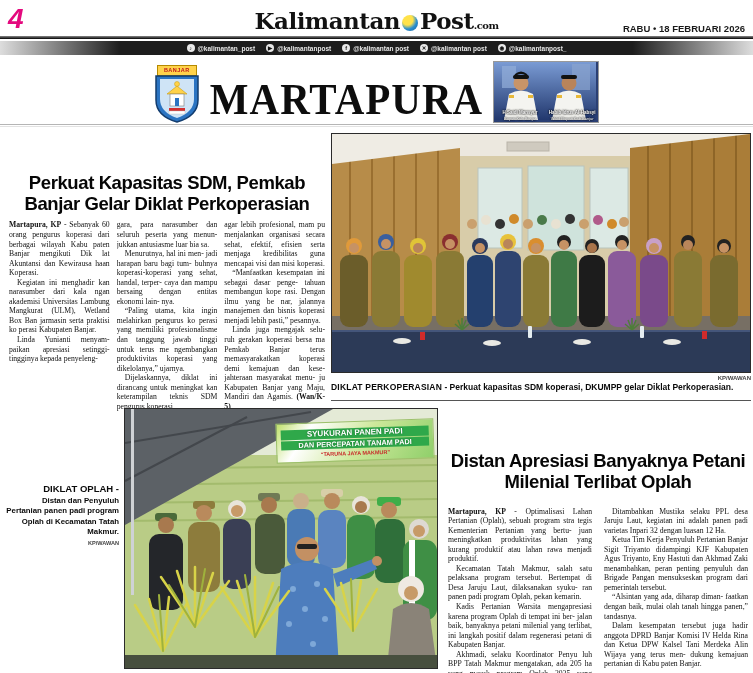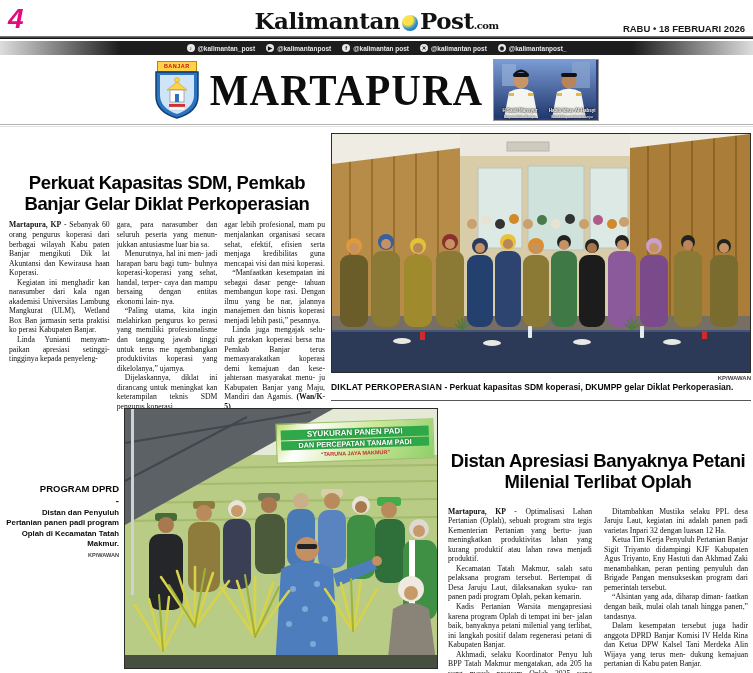--- a/index.html
+++ b/index.html
@@ -15,21 +15,21 @@
   .date{position:absolute;right:8px;top:23px;font:700 9.5px "Liberation Sans",sans-serif;color:#1a1a1a;}
   .rule-top{position:absolute;left:0;right:0;top:36px;height:3px;background:linear-gradient(#888,#000);}
   .social-bar{position:absolute;left:0;right:0;top:41px;height:14px;color:#e8e8e8;
         background:linear-gradient(to right,#ddd,#1d1d1d 16%,#1d1d1d 84%,#ddd);
         display:flex;align-items:center;justify-content:center;gap:11px;
         font:700 6.5px "Liberation Sans",sans-serif;}
   .social-item{display:flex;align-items:center;gap:3px;}
   .social-ic{display:inline-flex;width:8px;height:8px;border-radius:50%;background:#e8e8e8;color:#111;
         font-size:5.5px;line-height:8px;justify-content:center;align-items:center;font-family:"Liberation Sans",sans-serif;}
   
-  .masthead{position:absolute;top:57px;left:0;right:0;height:66px;display:flex;align-items:center;justify-content:center;gap:10px;}
+  .masthead{position:absolute;top:57px;left:0;right:0;height:66px;display:flex;align-items:flex-end;justify-content:center;gap:10px;}
   .crest{position:relative;width:46px;height:58px;}
   .crest-banner{position:absolute;top:0;left:3px;right:3px;height:9px;background:#ffd24a;border:1px solid #b58a00;
         font:700 5.5px/8px "Liberation Sans",sans-serif;color:#c01818;text-align:center;letter-spacing:0.5px;}
   .crest svg{position:absolute;top:10px;left:0;}
   .mast-title{font-family:"Liberation Serif",serif;font-size:41px;font-weight:700;letter-spacing:1px;color:#0d0d0d;
         transform:scaleY(1.08);}
   .officials{position:relative;width:104px;height:60px;border:1px solid #999;background:#2a3f74;}
   .off-names{position:absolute;bottom:1px;left:0;right:0;display:flex;}
   .off{flex:1;text-align:center;color:#fff;font:700 4.5px/1.25 "Liberation Sans",sans-serif;text-shadow:0 0 2px #000,0 0 2px #000;}
   .off .role{font-weight:400;font-size:4px;display:block;}
@@ -316,21 +316,21 @@
         </g>
       </svg>
     </div>
     <div class="credit">KP/WAWAN</div>
     <div class="caption1">
       <span class="ct">DIKLAT PERKOPERASIAN</span><span class="cx"> - Perkuat kapasitas SDM koperasi, DKUMPP gelar Diklat Perkoperasian.</span>
     </div>
   </div>
 
   <div class="cap2">
-    <div class="t">PROGRAM DPRD -</div>
+    <div class="t">DIKLAT OPLAH -</div>
     <div>Distan dan Penyuluh Pertanian panen padi program Oplah di Kecamatan Tatah Makmur.</div>
     <div class="credit">KP/WAWAN</div>
   </div>
 
   <div class="photo2">
     <svg width="312" height="259" viewBox="0 0 312 259">
       <rect width="312" height="259" fill="#b9cc86"></rect>
       <rect width="312" height="46" fill="#e4ead6"></rect>
       <g stroke="#a3bb6d" stroke-width="2">
         <line x1="0" y1="60" x2="312" y2="56"></line>

